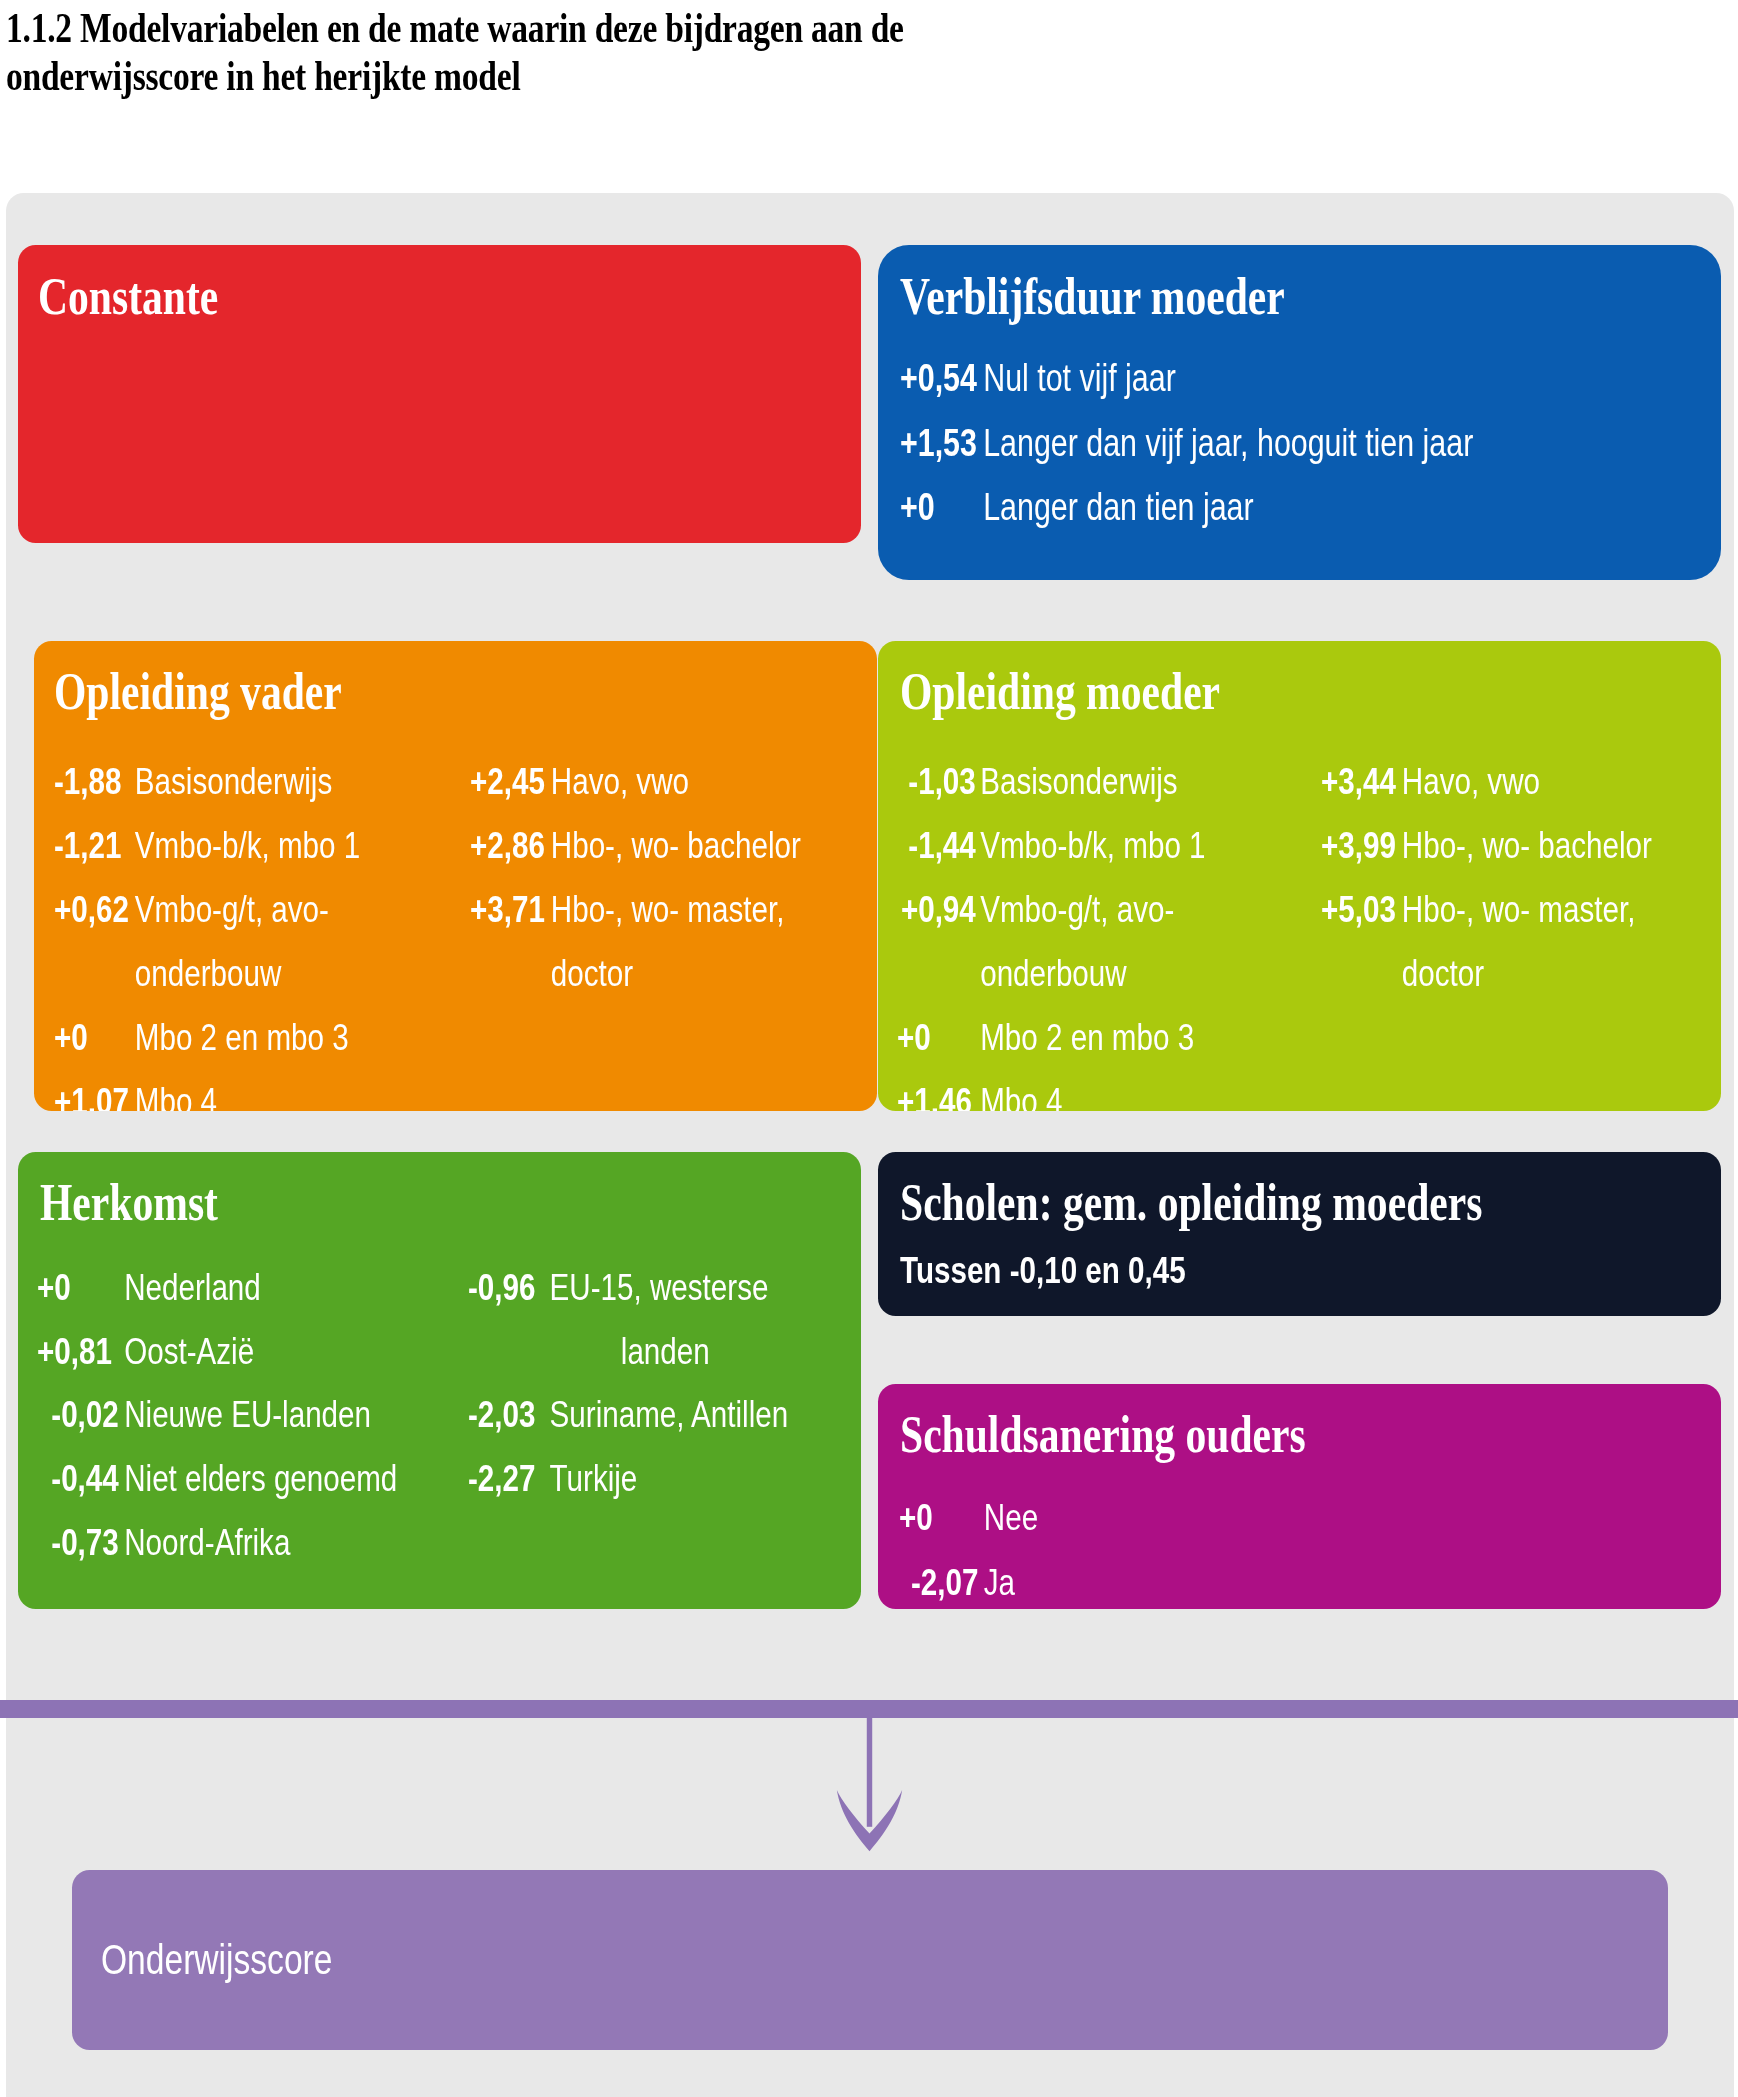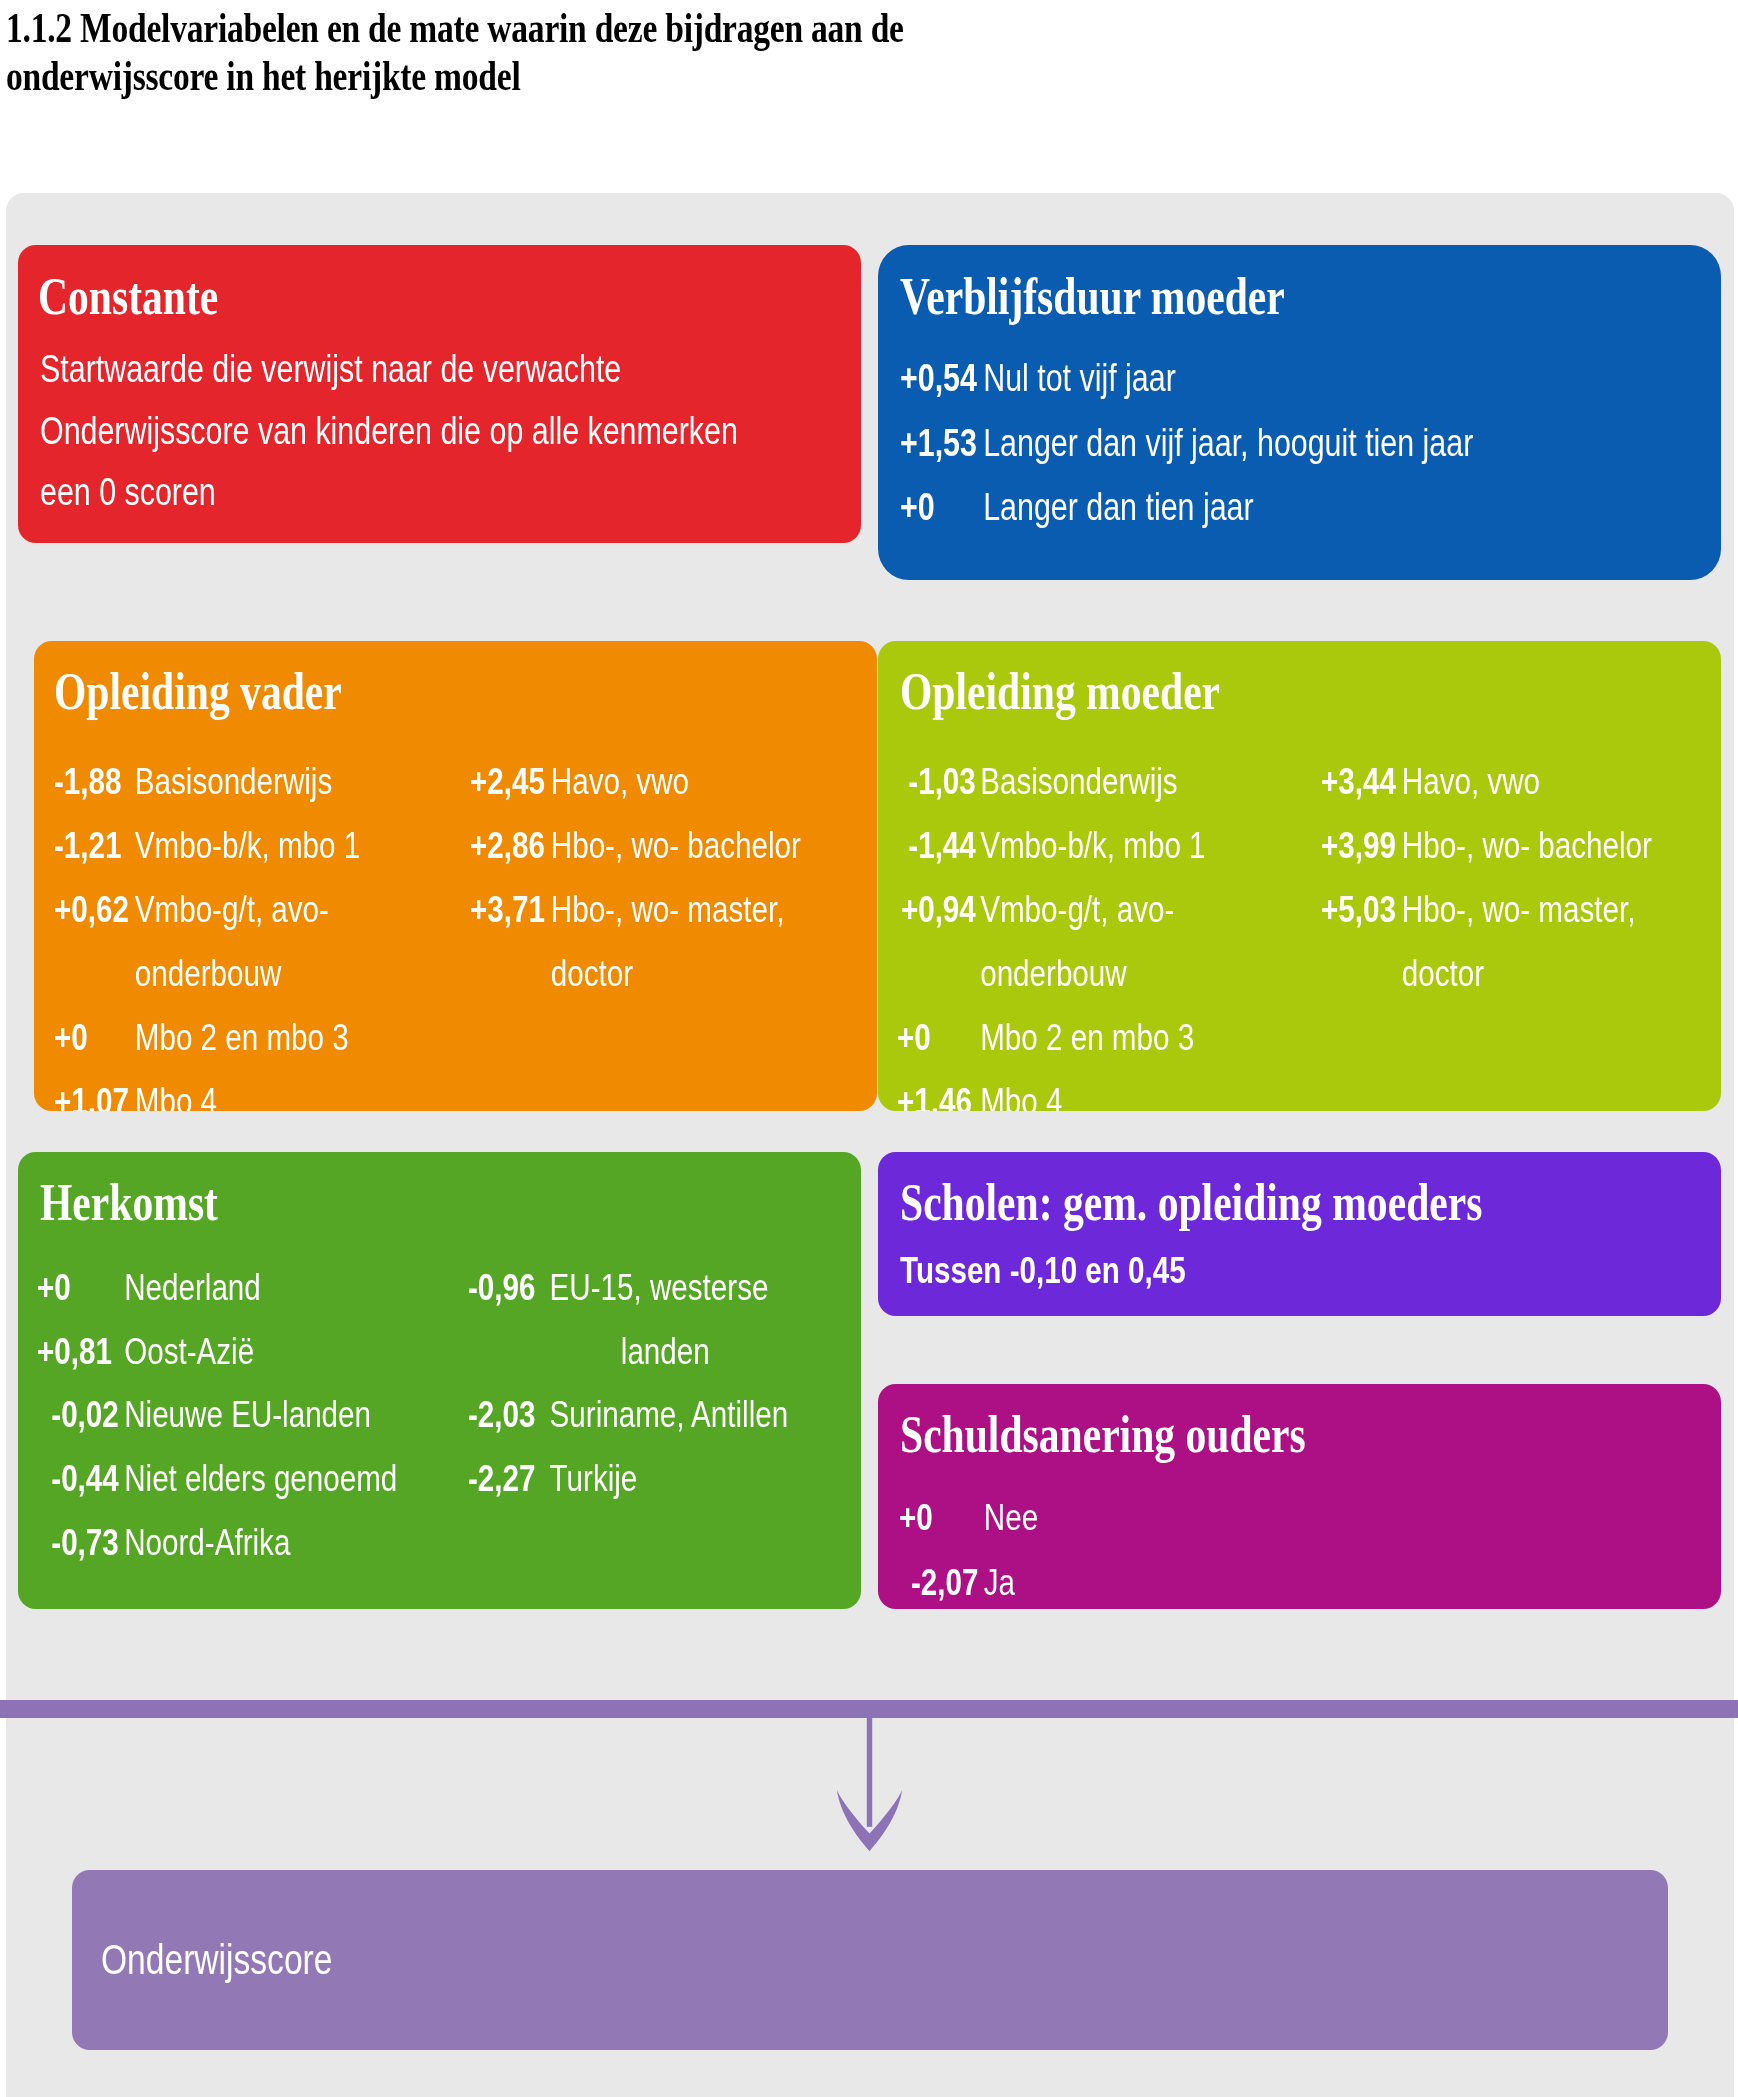--- a/index.html
+++ b/index.html
@@ -113,21 +113,21 @@
   #card-opl-moeder {
     left: 878px; top: 641px; width: 843px; height: 470px;
     background: #aac90d;
   }
   #card-herkomst {
     left: 17.7px; top: 1152px; width: 843px; height: 457px;
     background: #55a624;
   }
   #card-scholen {
     left: 878px; top: 1152px; width: 843px; height: 164px;
-    background: #6d28d9;
+    background: #0f172a;
   }
   #card-schuld {
     left: 878px; top: 1384px; width: 843px; height: 225px;
     background: #ad0f85;
   }
 
   
   #divider {
     position: absolute;
     left: 0px; top: 1700px;
@@ -166,26 +166,20 @@
 
   <div id="title">
     <span class="ln">1.1.2 Modelvariabelen en de mate waarin deze bijdragen aan de</span>
     <span class="ln">onderwijsscore in het herijkte model</span>
   </div>
 
   <div id="panel"></div>
 
   <div class="card" id="card-constante">
     <div class="card-title" style="position:absolute;left:20.5px;top:22px;font-size:52px;">Constante</div>
-    <div class="card-body" style="position:absolute;left:22px;top:94px;">
-      <div class="para" style="font-size:38px;line-height:1.62;">Startwaarde die verwijst naar de verwachte</div>
-      <div class="para" style="font-size:38px;line-height:1.62;">Onderwijsscore van kinderen die op alle kenmerken</div>
-      <div class="para" style="font-size:38px;line-height:1.62;">een 0 scoren</div>
-      <div class="para bold" style="font-size:38px;line-height:1.62;margin-top:5.5px;">+531,69</div>
-    </div>
   </div>
 
   <div class="card" id="card-verblijfsduur">
     <div class="card-title" style="position:absolute;left:22px;top:22px;font-size:52px;">Verblijfsduur moeder</div>
     <div class="card-body rows" style="position:absolute;left:22px;top:101px;">
       <div class="row" style="font-size:38px;line-height:1.70;">
         <span class="val" style="width:104px;">+0,54</span>
         <span class="lab">Nul tot vijf jaar</span>
       </div>
       <div class="row" style="font-size:38px;line-height:1.70;">

